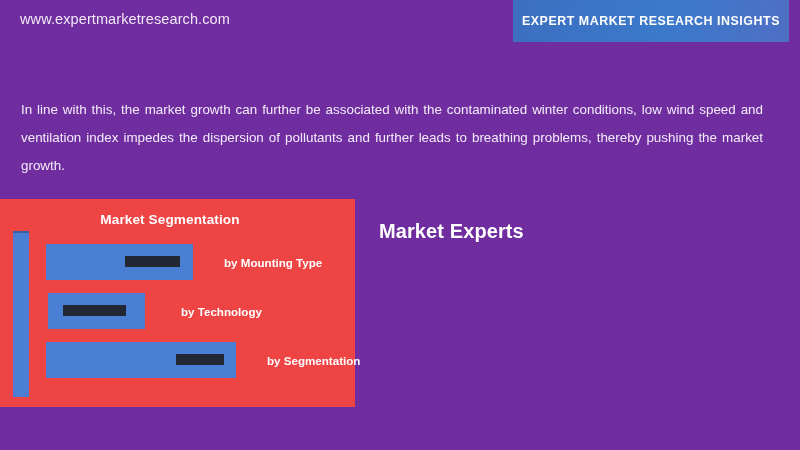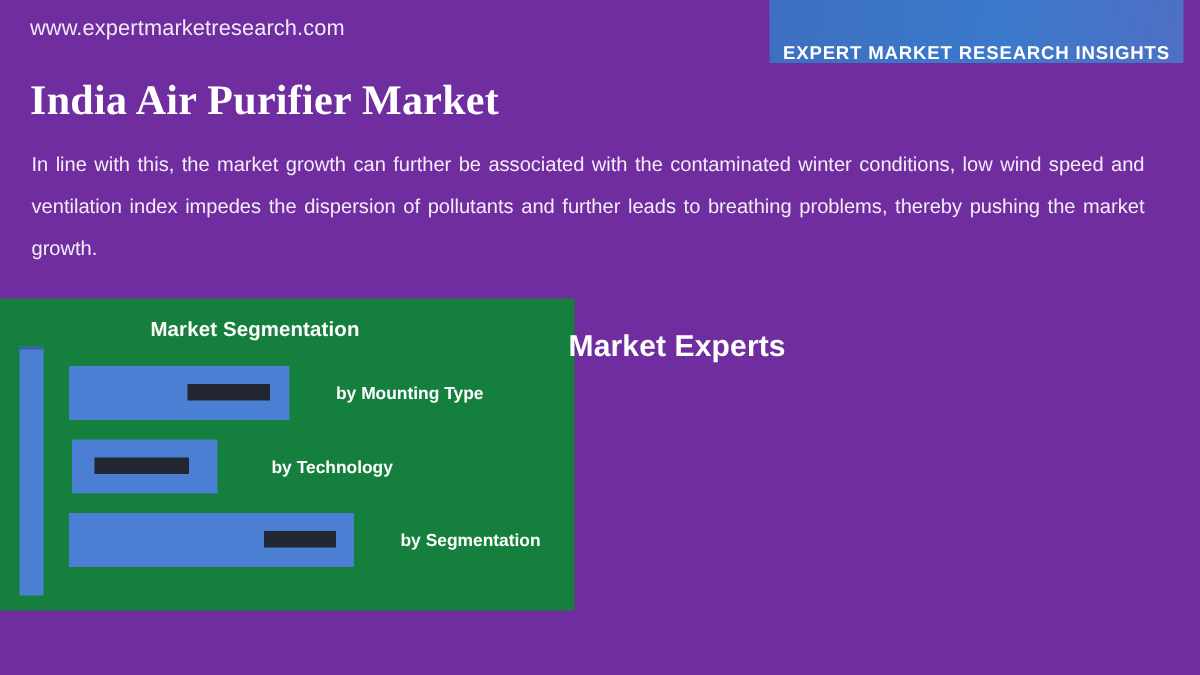--- a/index.html
+++ b/index.html
@@ -14,42 +14,42 @@
 
   
   .site-url{
     position:absolute;left:20px;top:11px;
     font-size:14.5px;color:#f2e9f7;letter-spacing:.1px;
     font-family:"Liberation Sans", sans-serif;
   }
   .insights-banner{
     position:absolute;left:513px;top:0;width:276px;height:42px;
     background:linear-gradient(100deg,#3d6fc0 0%,#3b79cb 55%,#4f6fc4 100%);
-    display:flex;align-items:flex-end;justify-content:center;
+    display:flex;align-items:center;justify-content:center;
   }
   .insights-banner span{
     color:#ffffff;font-size:12.4px;font-weight:bold;letter-spacing:.55px;
   }
 
   
   .page-title{
     position:absolute;left:20px;top:52px;
     font-family:"Liberation Serif", serif;
     font-size:28px;font-weight:bold;color:#ffffff;letter-spacing:.2px;
   }
   .lead-copy{
     position:absolute;left:21px;top:96px;width:742px;
     font-size:13.4px;line-height:28px;color:#f4ecf9;
     text-align:justify;text-justify:inter-word;
   }
 
   
   .seg-panel{
-    position:absolute;left:0;top:199px;width:383px;height:208px;
-    background:#15803d;
+    position:absolute;left:0;top:199px;width:355px;height:208px;
+    background:#ef4444;
   }
   .seg-title{
     position:absolute;left:0;top:13px;width:340px;text-align:center;
     font-size:13.6px;font-weight:bold;color:#ffffff;letter-spacing:.1px;
   }
   .seg-axis{
     position:absolute;left:13px;top:32px;width:16px;height:164px;
     background:#4a7fd4;border-top:2px solid #3a5f9e;
   }
   .seg-bar{
@@ -111,21 +111,20 @@
 <body>
 
 <div class="root">
 
   <div class="site-url">www.expertmarketresearch.com</div>
 
   <div class="insights-banner">
     <span>EXPERT MARKET RESEARCH INSIGHTS</span>
   </div>
 
-  <div class="page-title">India Air Purifier Market</div>
   <div class="lead-copy">In line with this, the market growth can further be associated with the contaminated winter conditions, low wind speed and ventilation index impedes the dispersion of pollutants and further leads to breathing problems, thereby pushing the market growth.</div>
 
   <div class="seg-panel">
 
     <div class="seg-title">Market Segmentation</div>
 
     <div class="seg-axis"></div>
 
     <div class="seg-bar bar1">
       <div class="seg-notch"></div>

